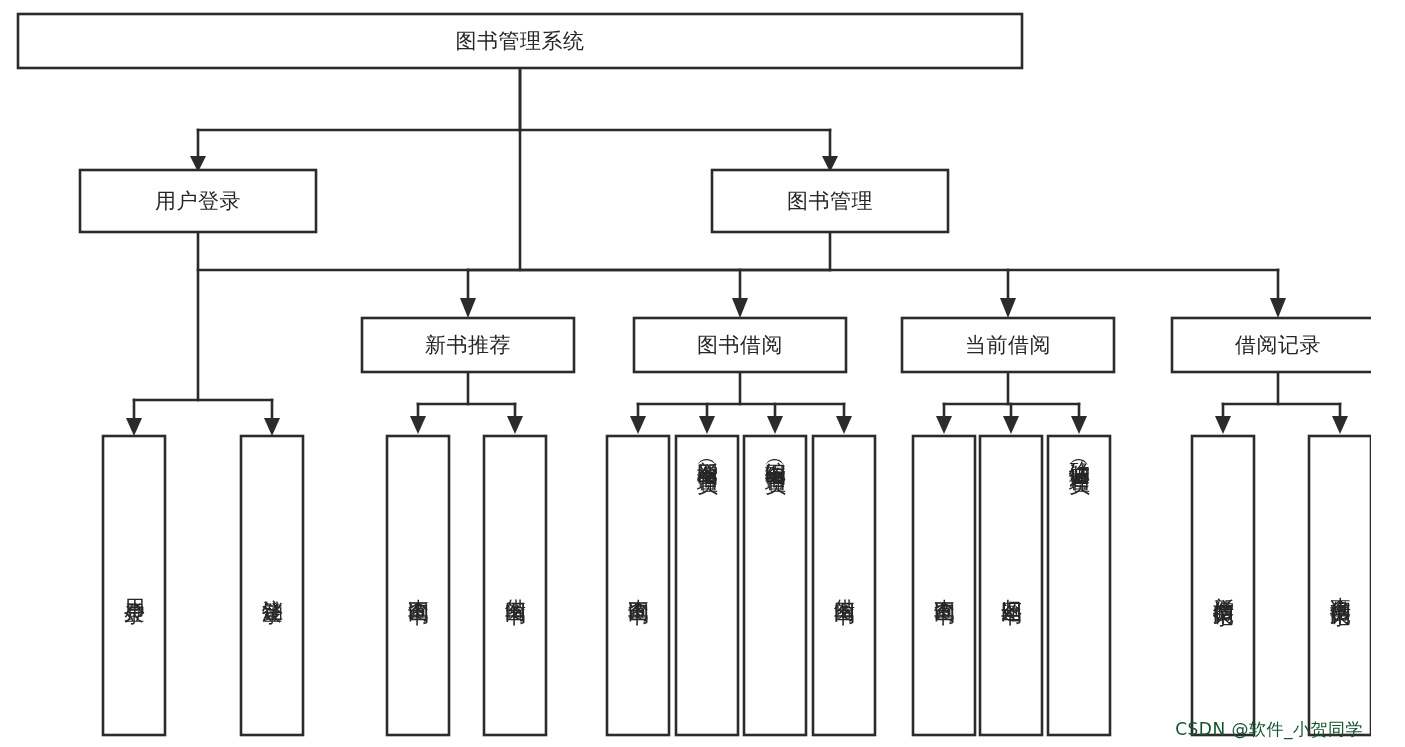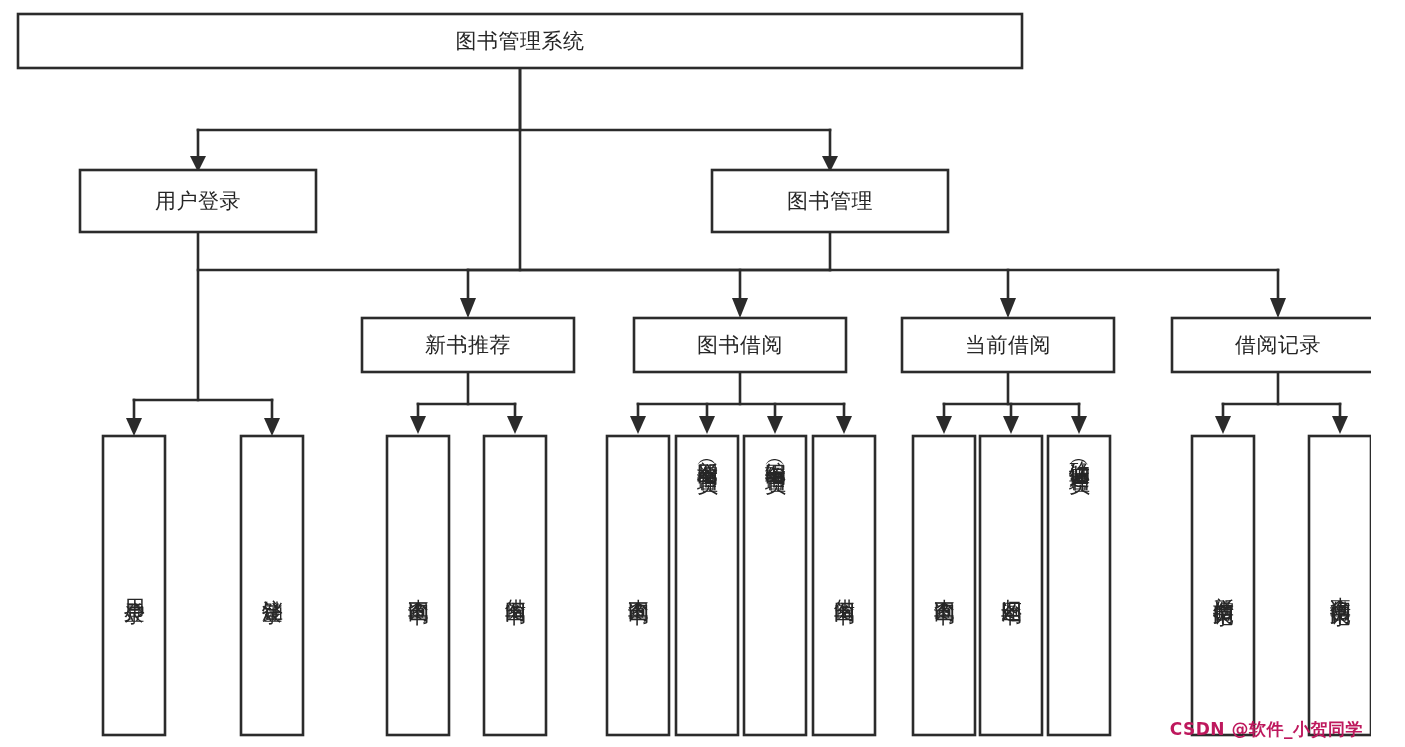--- a/index.html
+++ b/index.html
@@ -65,24 +65,23 @@
     align-items: center;
     justify-content: center;
     pointer-events: none;
   }
   .watermark {
     position: absolute;
     right: 8px;
     bottom: 6px;
     font-family: "DejaVu Sans", "Liberation Sans", sans-serif;
     font-size: 17px;
-    color: #be185d;
+    color: #14532d;
     white-space: nowrap;
     letter-spacing: 0.5px;
-    font-weight: bold;
   }
 </style>
 </head>
 <body>
 
 <div id="diagram-root">
 
   <svg class="diagram-canvas" viewBox="0 0 1405 747">
 
     <g>

